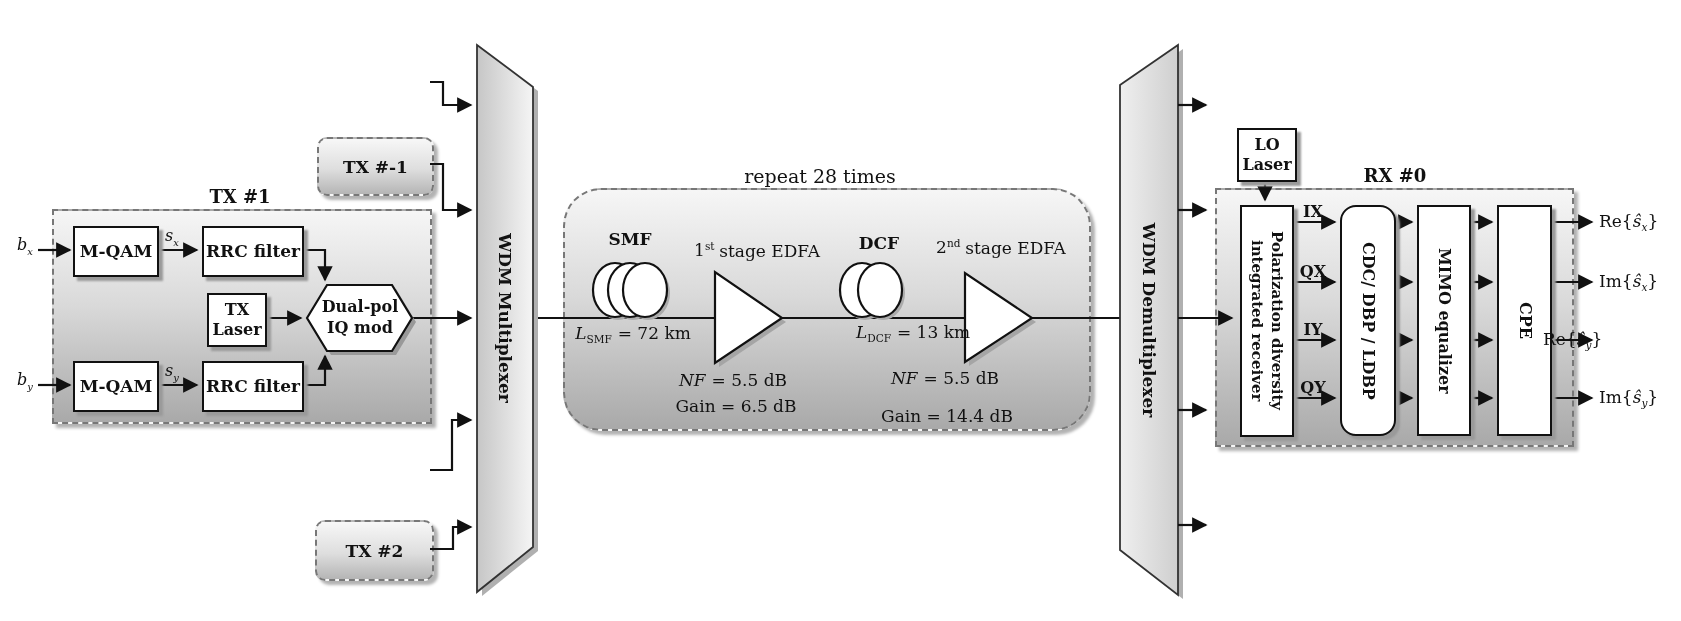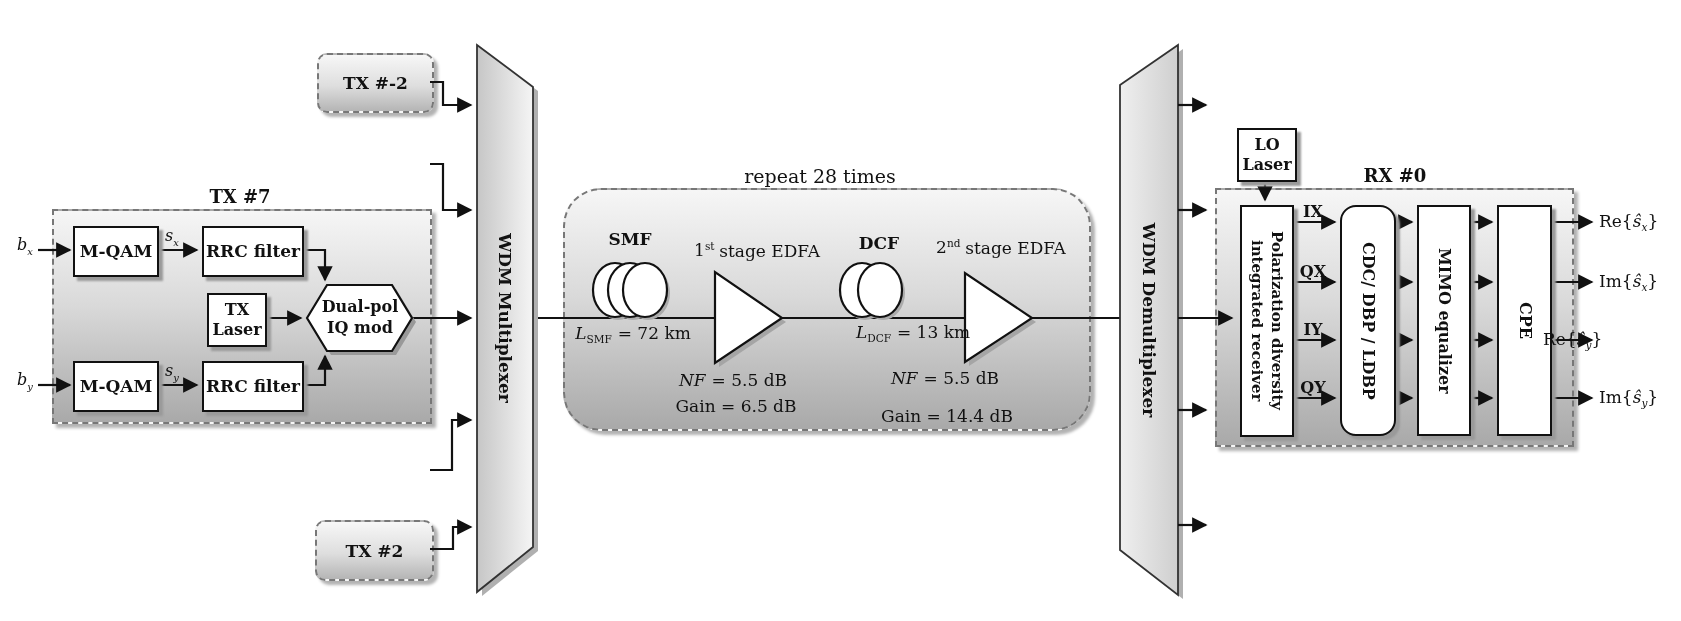--- a/index.html
+++ b/index.html
@@ -46,22 +46,22 @@
   svg{display:block;}
   .w{stroke:#111;stroke-width:2.2;fill:none;}
 </style>
 </head>
 <body>
 
 <div class="stage">
 
   <div class="layer">
     <div class="dashbox" style="left:52px;top:209px;width:376px;height:211px;"></div>
-    <div class="dashbox chanbox" style="left:317px;top:53px;width:113px;height:56px;">
-        <span>TX #-2</span>
+    <div class="dashbox chanbox" style="left:317px;top:137px;width:113px;height:55px;">
+        <span>TX #-1</span>
       </div>
     <div class="dashbox chanbox" style="left:315px;top:520px;width:115px;height:57px;">
         <span>TX #2</span>
       </div>
     <div class="dashbox round" style="left:563px;top:188px;width:524px;height:239px;"></div>
     <div class="dashbox" style="left:1215px;top:188px;width:355px;height:255px;"></div>
   </div>
 
   <svg class="layer" width="1681" height="621" viewBox="0 0 1681 621">
     <defs>
@@ -171,21 +171,21 @@
     </g>
 
     <g>
       <polygon points="311,322 331,289 396,289 416,322 396,355 331,355" fill="#999"></polygon>
       <polygon points="307,318 327,285 392,285 412,318 392,351 327,351" fill="#fff" stroke="#111" stroke-width="2.2"></polygon>
     </g>
   </svg>
 
   <div class="layer">
 
-    <div class="t s18 bold" style="left:240px;top:196px;">TX #7</div>
+    <div class="t s18 bold" style="left:240px;top:196px;">TX #1</div>
     <div class="t s16" style="left:25px;top:246px;"><span class="mi">b</span><sub class="mi">x</sub></div>
     <div class="t s16" style="left:25px;top:381px;"><span class="mi">b</span><sub class="mi">y</sub></div>
     <div class="box" style="left:73px;top:226px;width:82px;height:47px;">
         <span>M-QAM</span>
       </div>
     <div class="box" style="left:73px;top:361px;width:82px;height:47px;">
         <span>M-QAM</span>
       </div>
     <div class="t s16" style="left:172px;top:237px;"><span class="mi">s</span><sub class="mi">x</sub></div>
     <div class="t s16" style="left:172px;top:372px;"><span class="mi">s</span><sub class="mi">y</sub></div>

